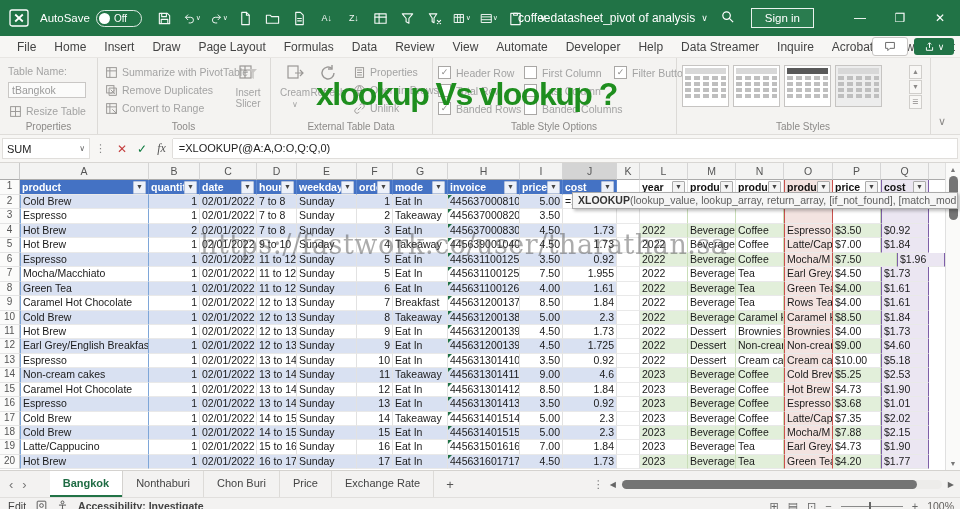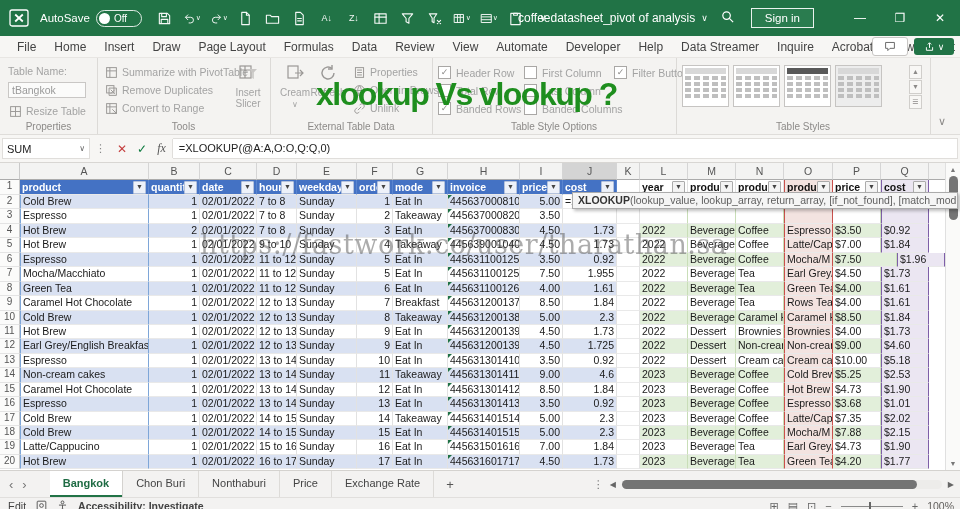--- a/index.html
+++ b/index.html
@@ -953,22 +953,22 @@
       <div class="vs-space"></div>
       <div class="vs-arrow">▼</div>
     </div>
   </div>
 
   <div class="tabsbar">
     <span class="tabnav">‹</span>
     <span class="tabnav" style="padding-left:0;">›</span>
     <div class="stabs">
         <div class="stab active">Bangkok</div>
+        <div class="stab">Nonthaburi</div>
         <div class="stab">Chon Buri</div>
-        <div class="stab">Nonthaburi</div>
         <div class="stab">Price</div>
         <div class="stab">Exchange Rate</div>
       </div>
     <span class="addtab">+</span>
     <div class="hscroll">
       <span class="hs-dots">⋮</span>
       <span class="hs-arrow">◀</span>
       <div class="hs-track">
           <div class="hs-thumb"></div>
         </div>

